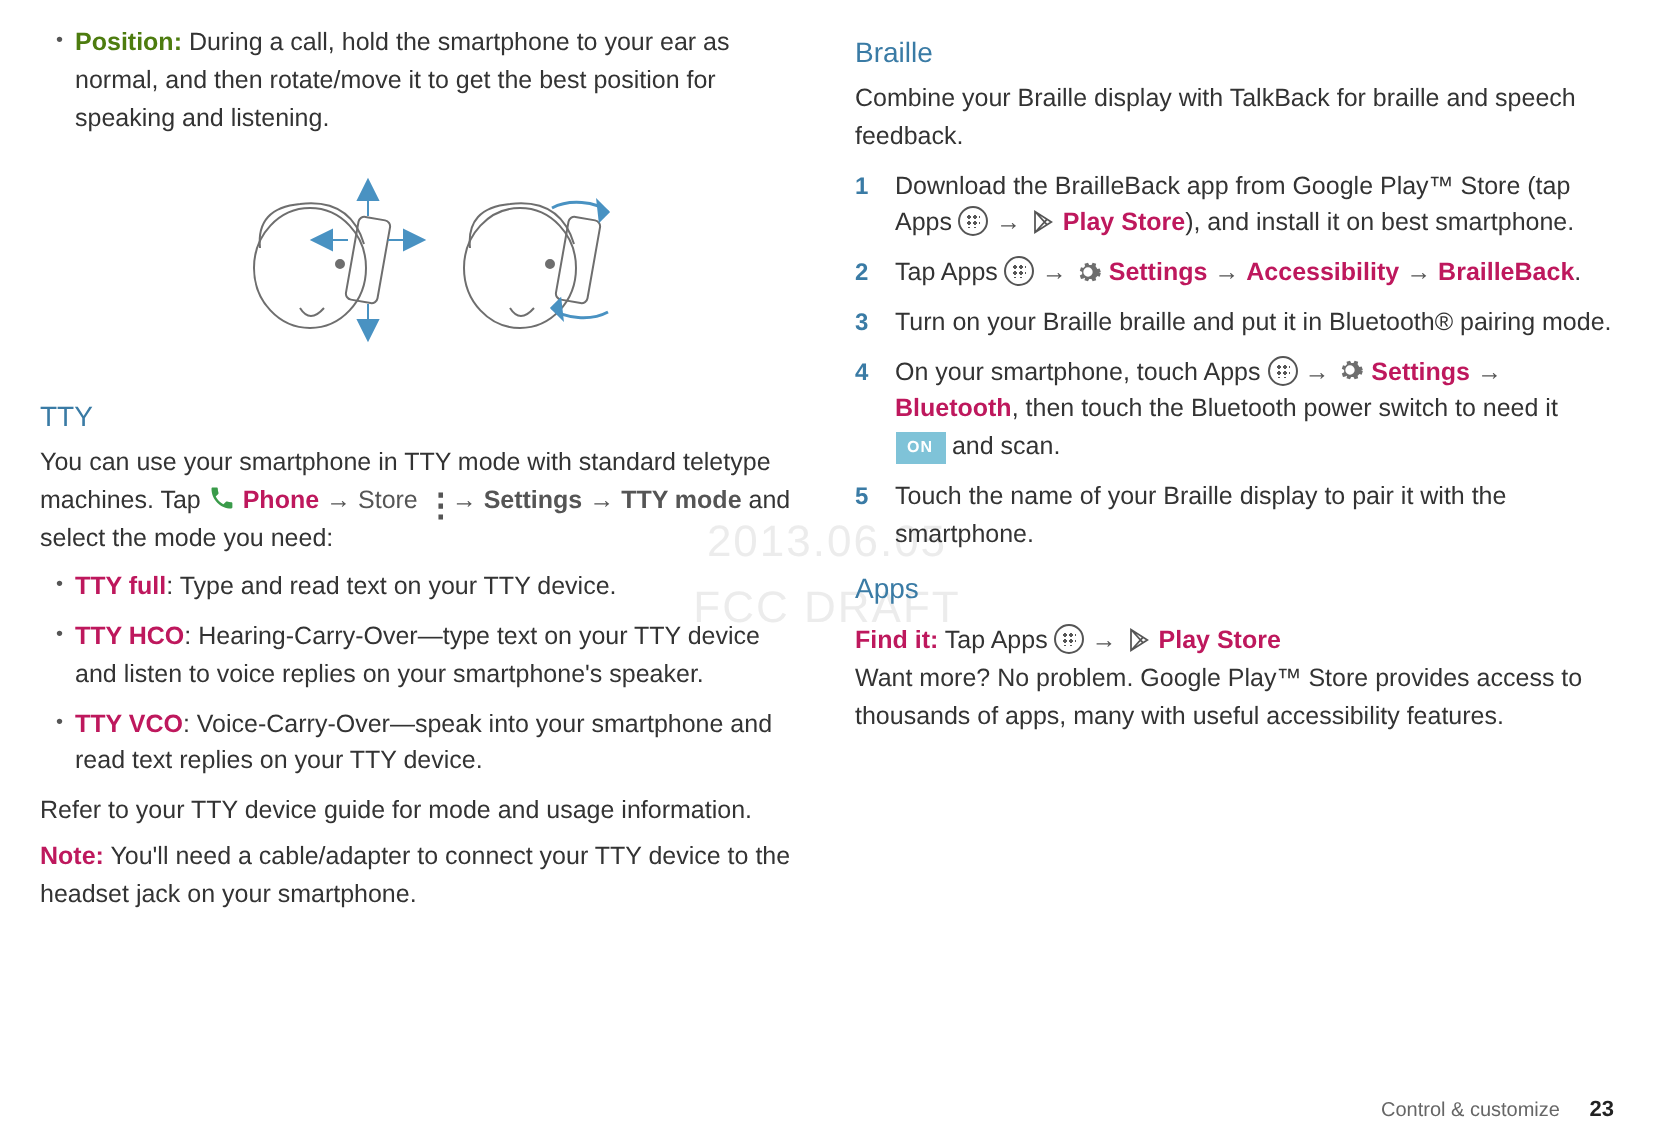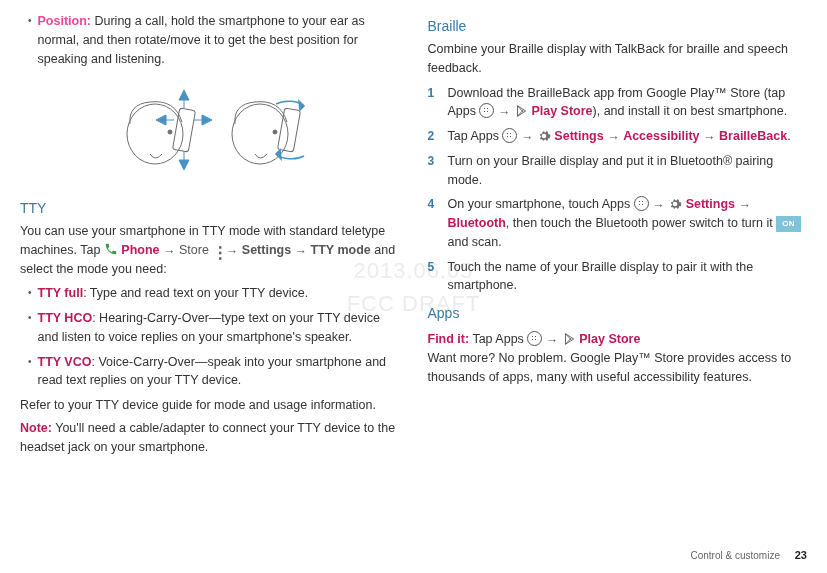--- a/index.html
+++ b/index.html
@@ -40,21 +40,21 @@
       gap: 6px;
       margin-bottom: 6px;
       padding-left: 8px;
     }
     .bullet-dot {
       color: #555;
       font-size: 10px;
       line-height: 1.8;
     }
     .bullet-text { flex: 1; }
-    .bold-color { font-weight: bold; color: #ec4899; }
+    .bold-color { font-weight: bold; color: #4d7c0f; }
     .section-head {
       color: #3a7ba5;
       font-size: 14px;
       font-weight: 500;
       margin-top: 8px;
       margin-bottom: 3px;
     }
     .illus {
       text-align: center;
       margin: 4px 0 8px;
@@ -270,36 +270,36 @@
             </svg>
         </span>
         <strong> Settings</strong>
         <span class="arrow"> → </span><strong>Accessibility</strong>
         <span class="arrow"> → </span><strong>BrailleBack</strong><span>.</span>
       </span>
     </div>
 
     <div class="num-list">
       <span class="num">3</span>
-      <span class="txt">Turn on your Braille display and put it in Bluetooth® pairing mode.</span>
+      <span class="txt">Turn on your Braille braille and put it in Bluetooth® pairing mode.</span>
     </div>
 
     <div class="num-list">
       <span class="num">4</span>
       <span class="txt">
         <span>On your smartphone, touch Apps </span>
         <span class="icon-circ"></span>
         <span class="arrow"> → </span>
         <span class="icon-gear">
           <svg viewBox="0 0 24 24" width="14" height="14">
               <path fill="#555" d="M12 8a4 4 0 100 8 4 4 0 000-8zm9 4l2 1-1 3-2-.5a8 8 0 01-1.5 1.5l.5 2-3 1-1-2a8 8 0 01-2 0l-1 2-3-1 .5-2A8 8 0 018 17.5L6 18l-1-3 2-1a8 8 0 010-2l-2-1 1-3 2 .5A8 8 0 019.5 7L9 5l3-1 1 2a8 8 0 012 0l1-2 3 1-.5 2A8 8 0 0120 9.5l2-.5 1 3-2 1a8 8 0 010 2z" opacity="0.85"></path>
             </svg>
         </span>
         <strong> Settings</strong>
-        <span class="arrow"> → </span><strong>Bluetooth</strong><span>, then touch the Bluetooth power switch to turn it </span>
+        <span class="arrow"> → </span><strong>Bluetooth</strong><span>, then touch the Bluetooth power switch to need it </span>
         <span class="on-badge">ON</span><span> and scan.</span>
       </span>
     </div>
 
     <div class="num-list">
       <span class="num">5</span>
       <span class="txt">Touch the name of your Braille display to pair it with the smartphone.</span>
     </div>
 
     <div class="section-head">Apps</div>

